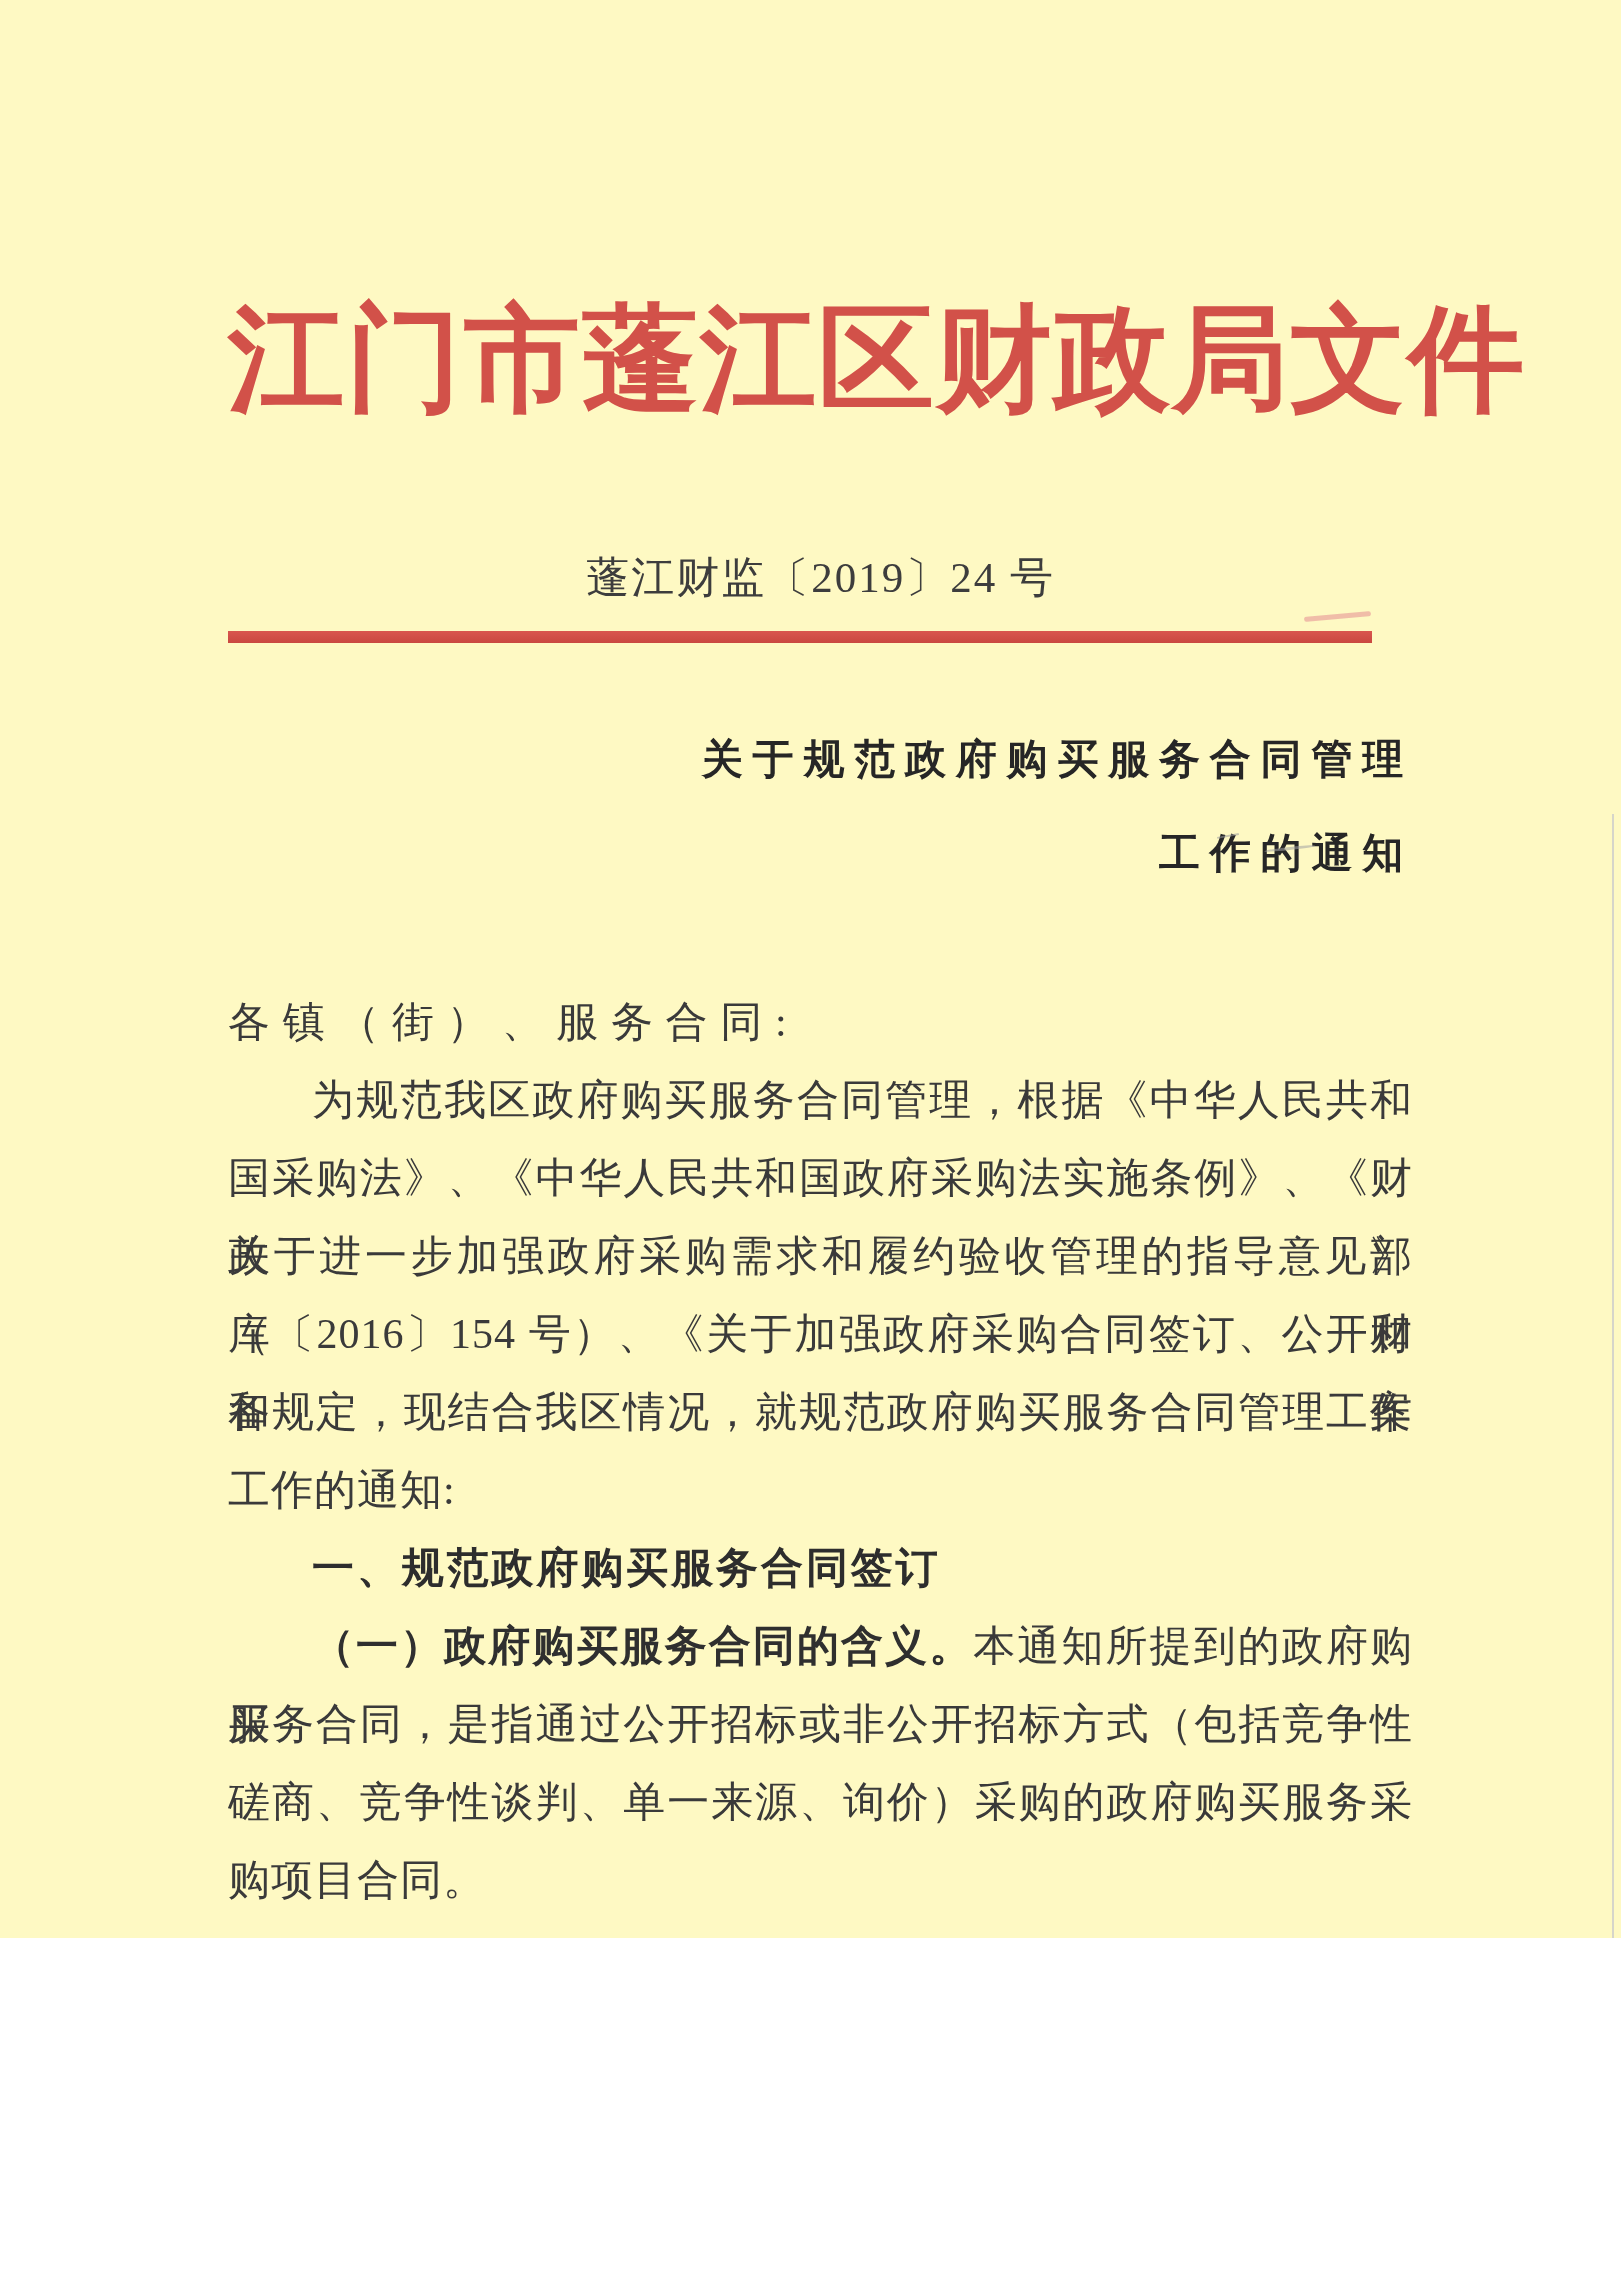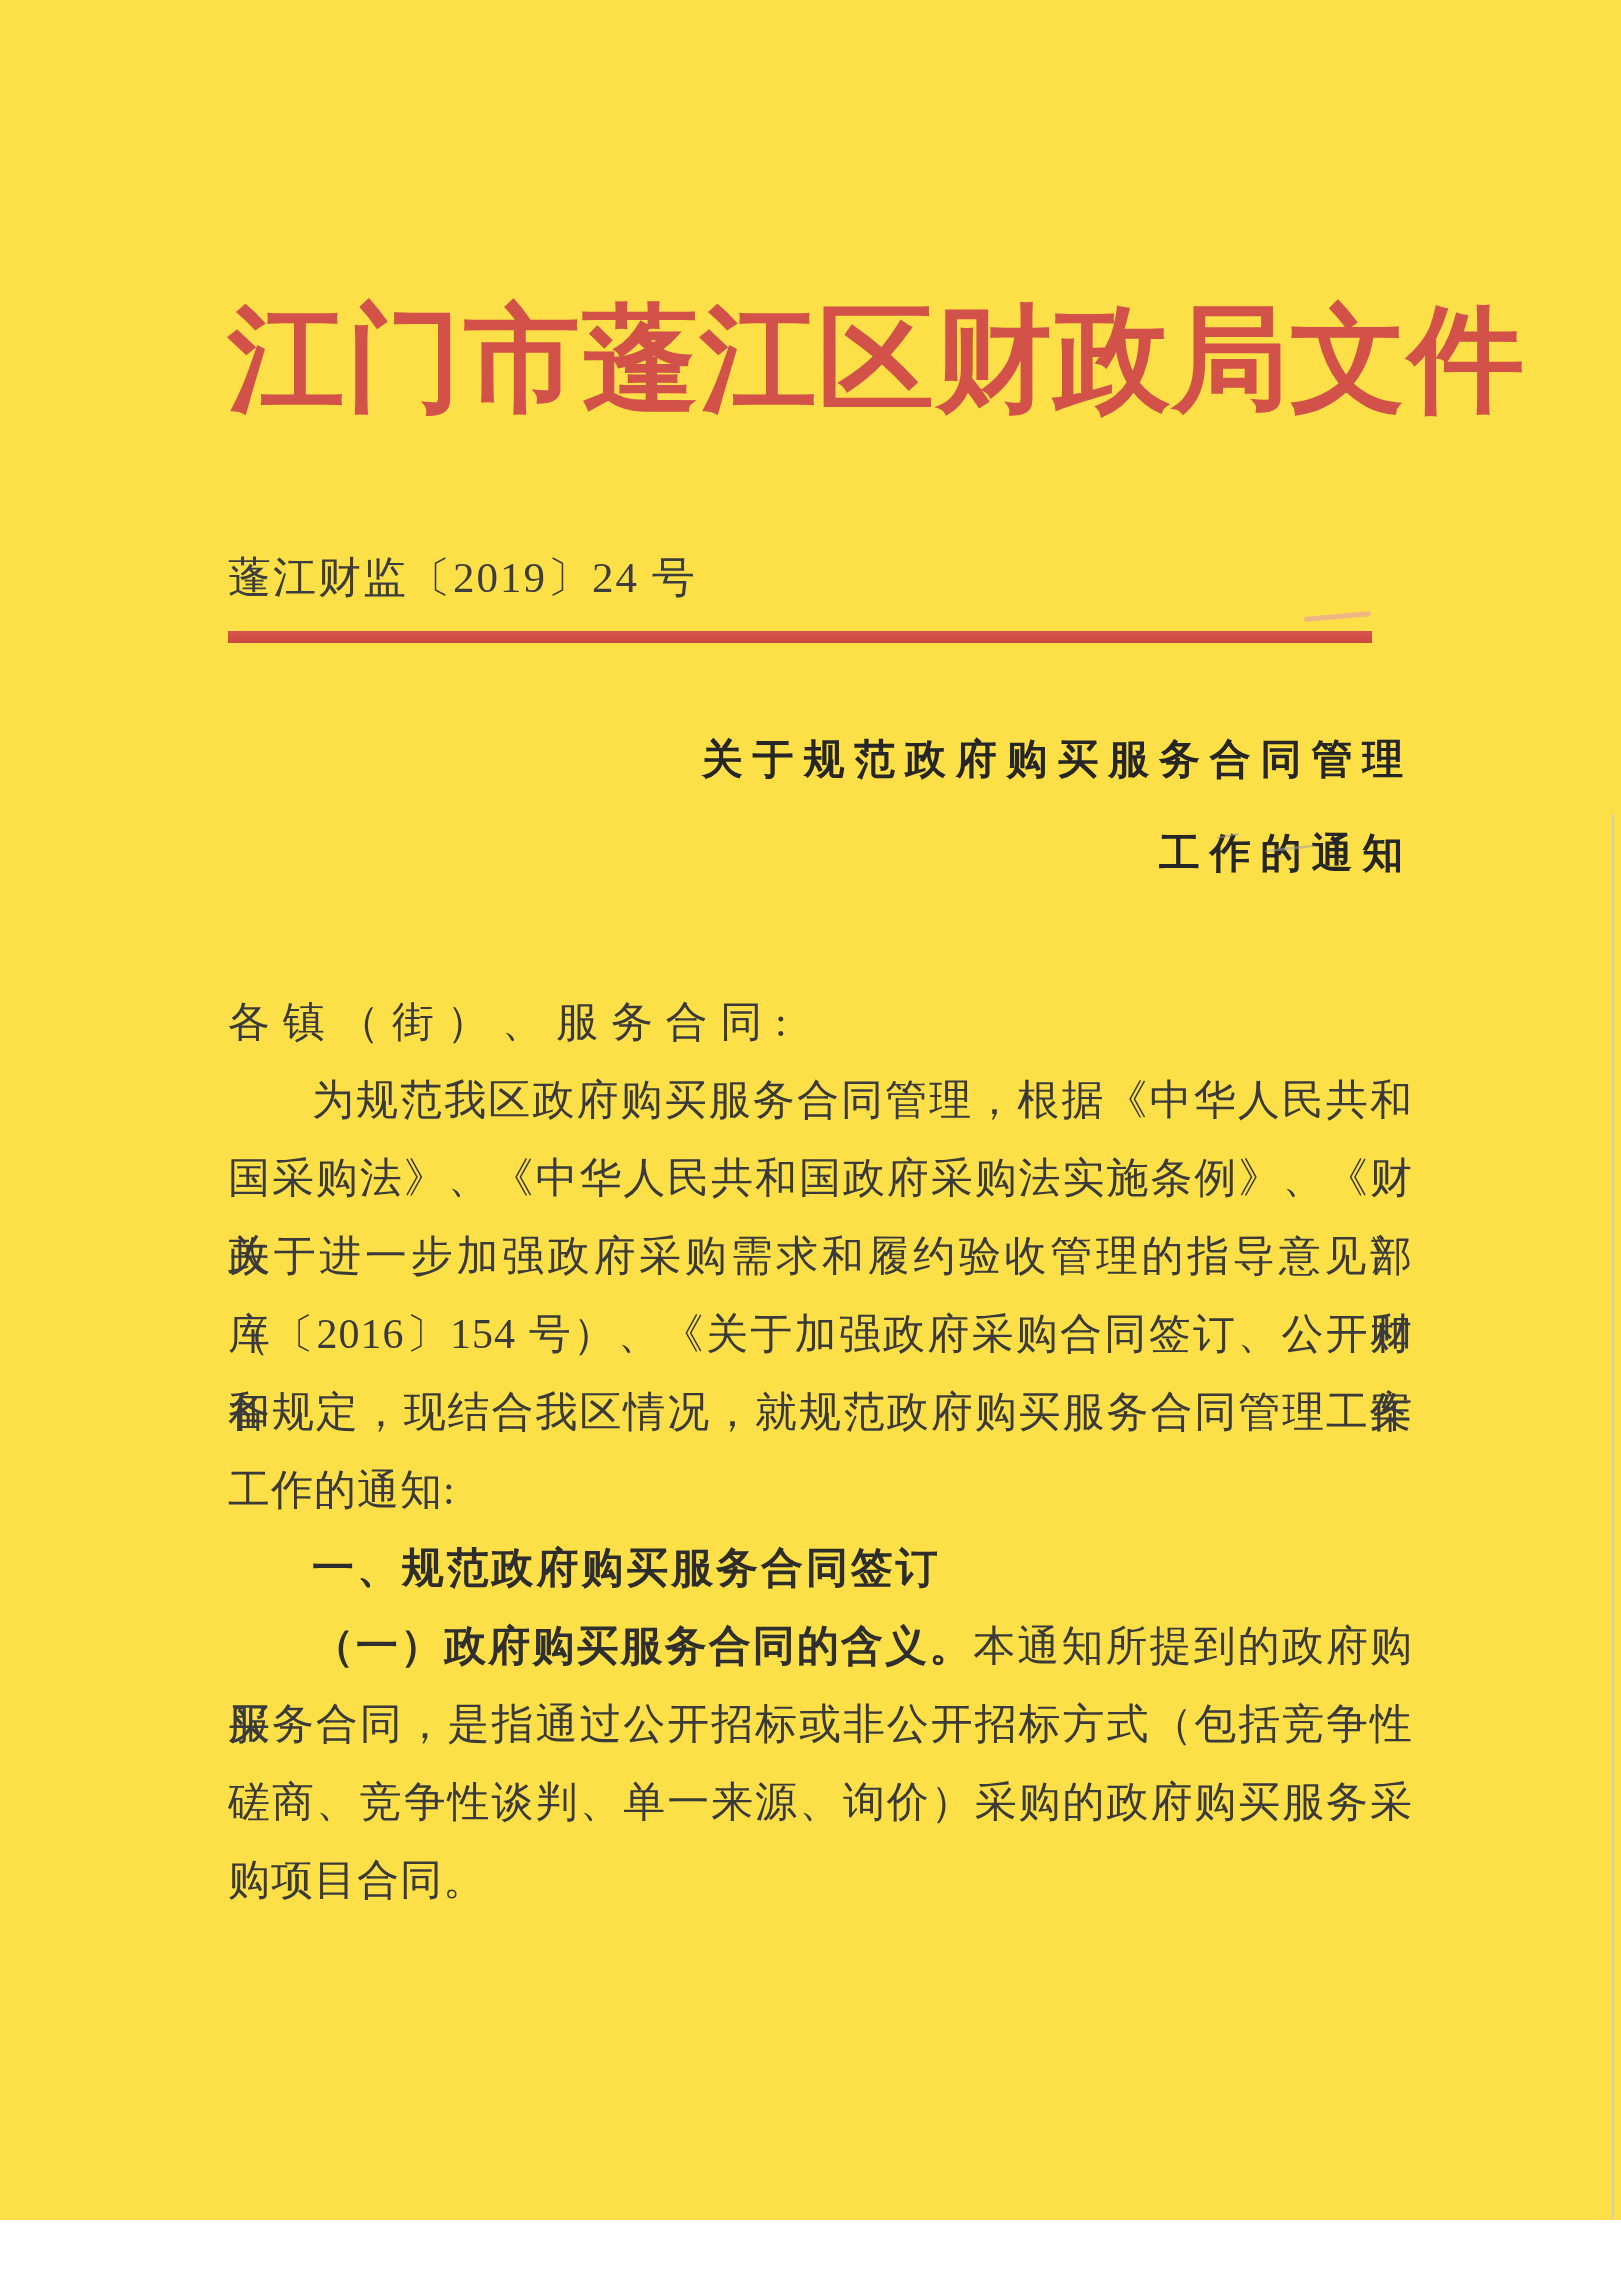--- a/index.html
+++ b/index.html
@@ -4,22 +4,22 @@
 <style>
   html, body {
     margin: 0;
     padding: 0;
     background: #ffffff;
     font-family: "Liberation Serif", "DejaVu Serif", serif;
   }
   .page {
     position: relative;
     width: 1621px;
-    height: 2220px;
-    background: #fde047;
+    height: 1938px;
+    background: #fef9c3;
     overflow: hidden;
   }
   
   .banner {
     position: absolute;
     left: 228px;
     top: 294px;
     width: 1185px;
     line-height: 132px;
     font-size: 116px;
@@ -32,21 +32,21 @@
   
   .docnum {
     position: absolute;
     left: 228px;
     top: 547px;
     width: 1185px;
     line-height: 61px;
     font-size: 43px;
     letter-spacing: 2px;
     color: #3d3d3d;
-    text-align: left;
+    text-align: center;
     white-space: nowrap;
   }
   
   .redline {
     position: absolute;
     left: 228px;
     top: 631px;
     width: 1144px;
     height: 11.8px;
     background: linear-gradient(#d9564e, #c94840);

